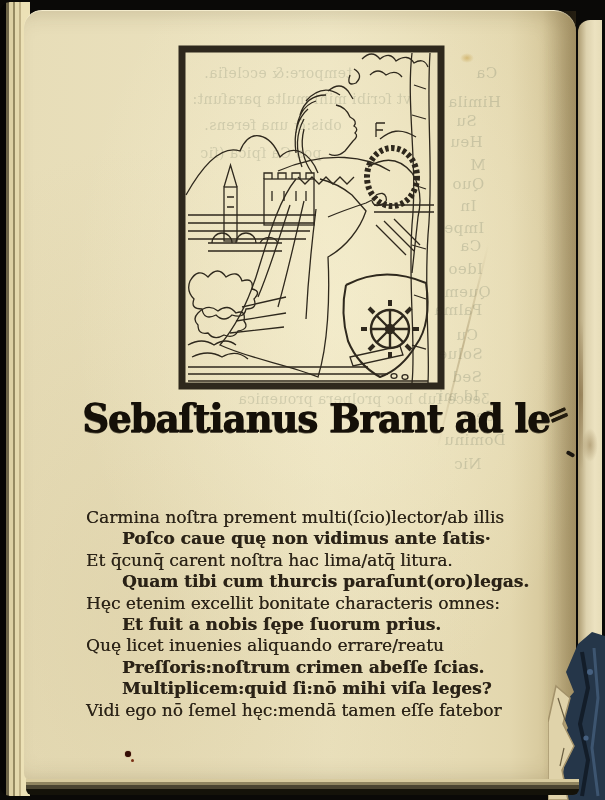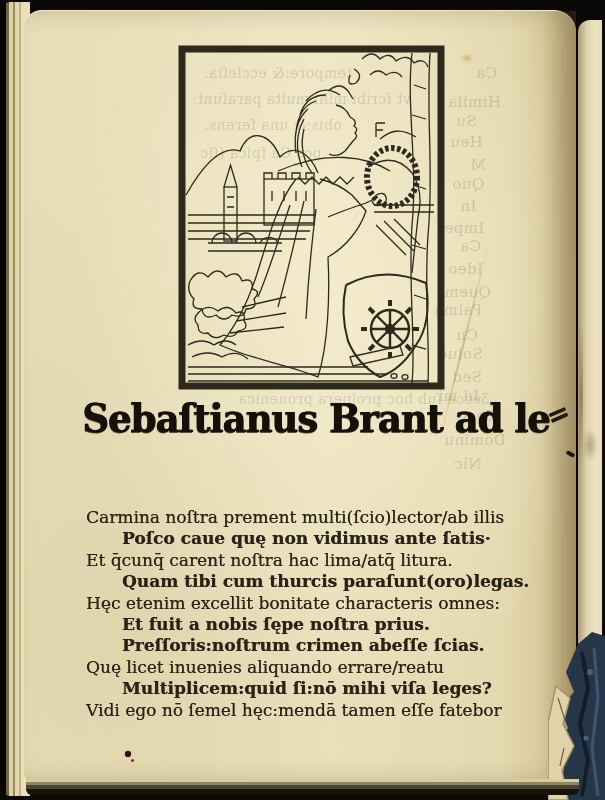--- a/index.html
+++ b/index.html
@@ -216,23 +216,23 @@
 
   <div class="title"><span>Sebaſtianus Brant ad le</span><span class="hyph">=</span></div>
 
 
   <div class="poem">
     <div class="line">Carmina noſtra prement multi(ſcio)lector/ab illis</div>
     <div class="line ind">Poſco caue quę non vidimus ante ſatis·</div>
     <div class="line">Et q̄cunq̄ carent noſtra hac lima/atq̄ litura.</div>
     <div class="line ind">Quam tibi cum thurcis paraſunt(oro)legas.</div>
     <div class="line">Hęc etenim excellit bonitate characteris omnes:</div>
-    <div class="line ind">Et fuit a nobis ſępe noſtra prius.</div>
+    <div class="line ind">Et fuit a nobis ſępe ſuorum prius.</div>
+    <div class="line">Quę licet inuenies aliquando errare/reatu</div>
     <div class="line ind">Preſſoris:noſtrum crimen abeſſe ſcias.</div>
-    <div class="line">Quę licet inuenies aliquando errare/reatu</div>
     <div class="line ind">Multiplicem:quid ſi:nō mihi viſa leges?</div>
     <div class="line">Vidi ego nō ſemel hęc:mendā tamen eſſe fatebor</div>
   </div>
 
   <div class="speck a"></div>
   <div class="speck b"></div>
   <div class="stain y"></div>
   <div class="crease"></div>
   <div class="gutter-shade"></div>
 </div>

